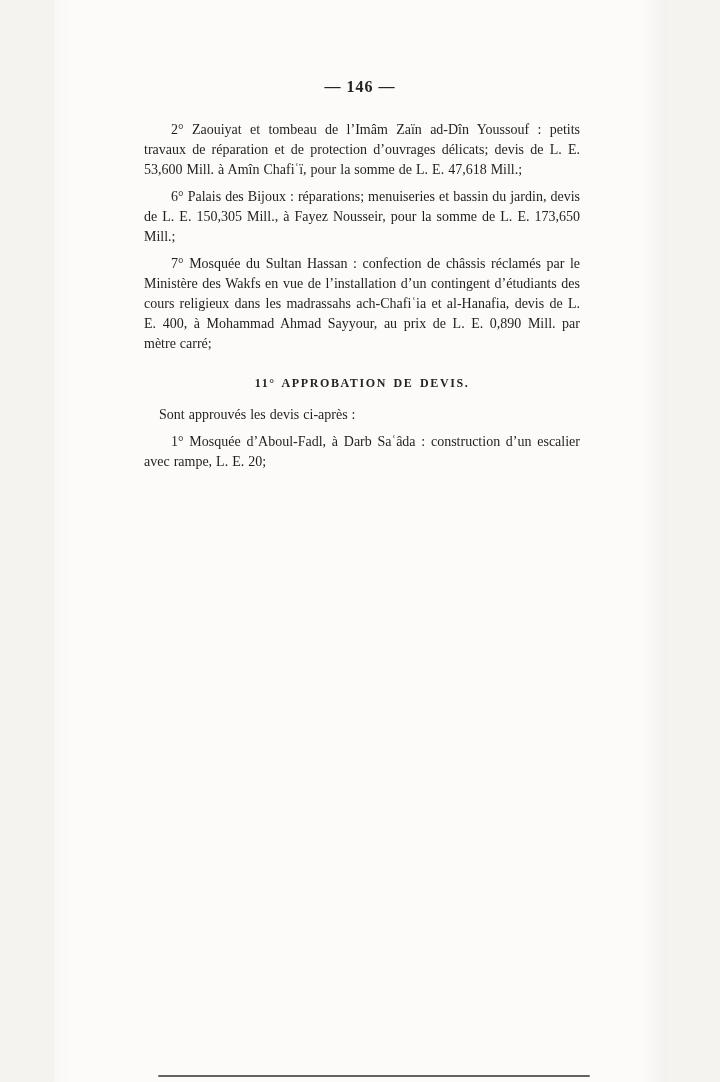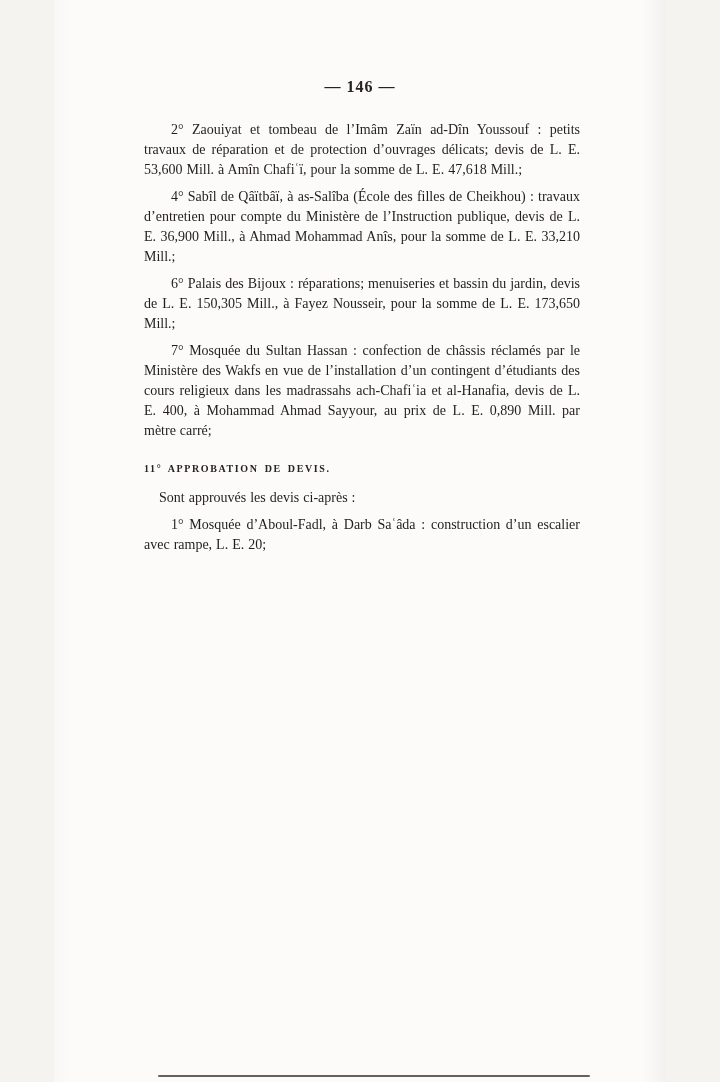--- a/index.html
+++ b/index.html
@@ -37,22 +37,22 @@
     text-align: justify;
     text-indent: 27px;
     margin: 0 0 7px 0;
     word-spacing: 0.5px;
   }
   p.para.intro {
     text-indent: 15px;
     margin-top: 2px;
   }
   h2.section-heading {
-    text-align: left;
-    font-size: 10px;
+    text-align: center;
+    font-size: 12px;
     font-weight: bold;
     letter-spacing: 1.6px;
     word-spacing: 2px;
     margin: 22px 0 14px 0;
     color: #262220;
   }
   .bottom-artifact {
     position: absolute;
     left: 104px;
     right: 76px;
@@ -66,21 +66,20 @@
 </head>
 <body>
 
 <div class="page">
 
   <div class="page-number">— 146 —</div>
 
   <div class="text-block">
 
     <p class="para">2° Zaouiyat et tombeau de l’Imâm Zaïn ad-Dîn Youssouf : petits travaux de réparation et de protection d’ouvrages délicats; devis de L. E. 53,600 Mill. à Amîn Chafiʿï, pour la somme de L. E. 47,618 Mill.;</p>
-    <p class="para">4° Sabîl de Qâïtbâï, à as-Salîba (École des filles de Cheikhou) : travaux d’entretien pour compte du Ministère de l’Instruction publique, devis de L. E. 36,900 Mill., à Ahmad Mohammad Anîs, pour la somme de L. E. 33,210 Mill.;</p>
     <p class="para">6° Palais des Bijoux : réparations; menuiseries et bassin du jardin, devis de L. E. 150,305 Mill., à Fayez Nousseir, pour la somme de L. E. 173,650 Mill.;</p>
     <p class="para">7° Mosquée du Sultan Hassan : confection de châssis réclamés par le Ministère des Wakfs en vue de l’installation d’un contingent d’étudiants des cours religieux dans les madrassahs ach-Chafiʿia et al-Hanafia, devis de L. E. 400, à Mohammad Ahmad Sayyour, au prix de L. E. 0,890 Mill. par mètre carré;</p>
 
     <h2 class="section-heading">11° APPROBATION DE DEVIS.</h2>
 
     <p class="para intro">Sont approuvés les devis ci-après :</p>
 
     <p class="para">1° Mosquée d’Aboul-Fadl, à Darb Saʿâda : construction d’un escalier avec rampe, L. E. 20;</p>
 
   </div>

